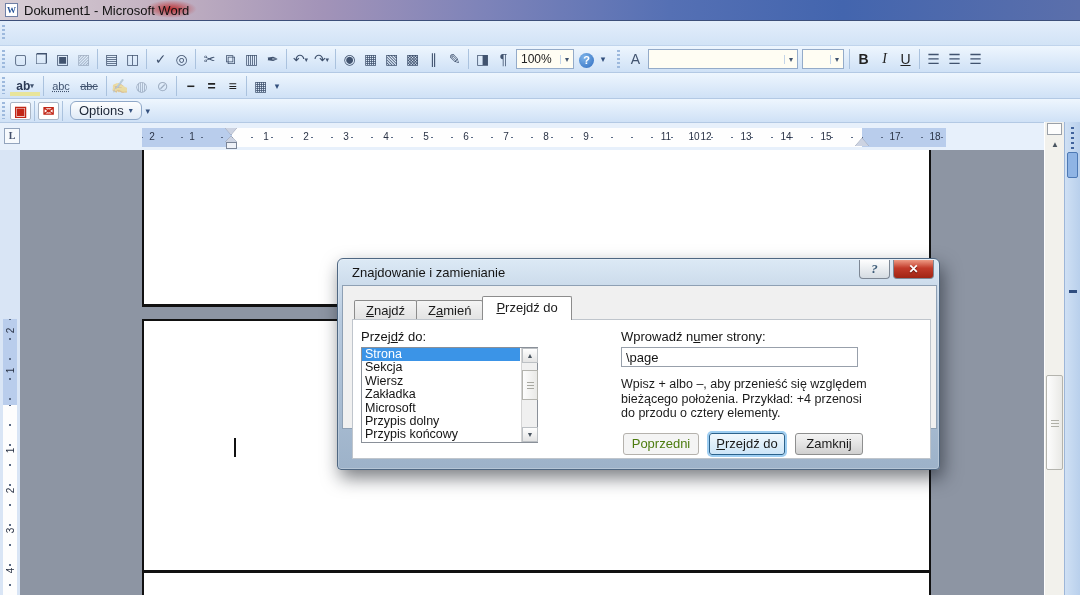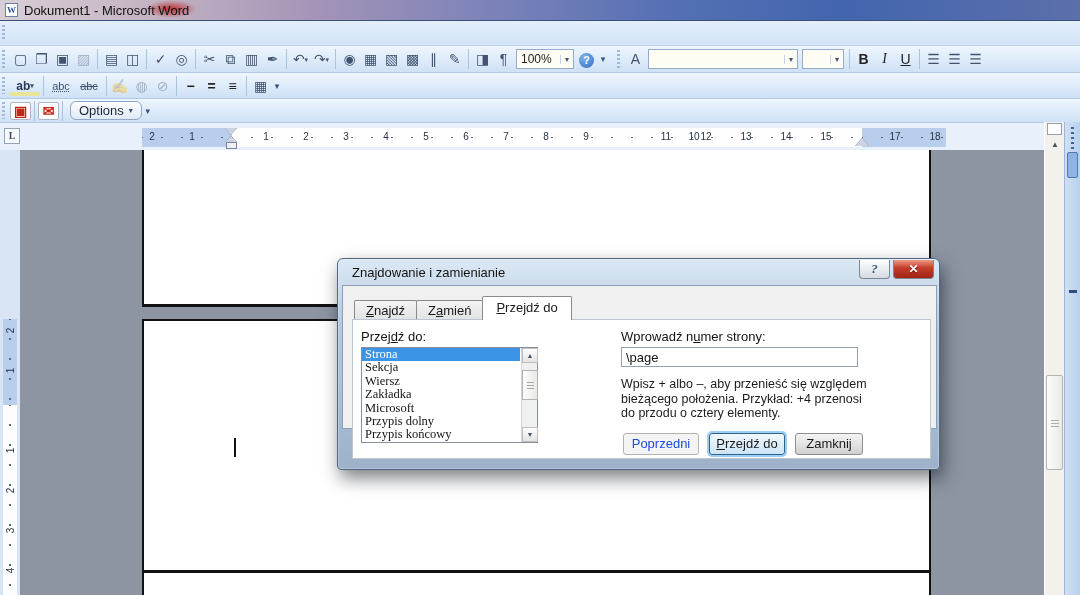--- a/index.html
+++ b/index.html
@@ -110,38 +110,38 @@
   .cap-close { left:555px; width:41px; background:linear-gradient(#ee9a84,#c23b2a 45%,#a02413); color:#fff; font:bold 12px/18px "Liberation Sans",sans-serif; text-shadow:0 1px 1px #5d0f06; }
   .dlg-client { position:absolute; left:4px; top:26px; width:595px; height:144px; background:#f0f0f0; border:1px solid #8ea0b4; }
   .tabs { position:absolute; left:11px; top:9px; display:flex; align-items:flex-end; height:25px; }
   .tab { height:20px; line-height:20px; padding:0 11px; background:linear-gradient(#f4f4f4,#e2e2e2);
     border:1px solid #8c8c8c; border-bottom:none; border-radius:2px 2px 0 0; margin-right:-1px; color:#1a1a1a; position:relative; }
   .tab.active { height:24px; line-height:22px; background:#fff; z-index:3; padding:0 13px; }
   .tab-panel { position:absolute; left:9px; top:33px; width:579px; height:140px; background:#fff; border:1px solid #bfc5cc; z-index:2; }
   .lbl { position:absolute; color:#141414; font-size:13px; }
   #goto-label { left:8px; top:9px; }
   #page-label { left:268px; top:9px; }
-  #goto-list { position:absolute; left:8px; top:27px; width:177px; height:96px; background:#fff; border:1px solid #8a9099;font-family:Liberation Serif, serif; }
+  #goto-list { position:absolute; left:8px; top:27px; width:177px; height:96px; background:#fff; border:1px solid #8a9099; }
   #goto-items { position:absolute; left:0; top:0; width:158px; }
   .litem { height:13.4px; line-height:13.4px; padding-left:3px; font-size:12.5px; color:#141414; white-space:nowrap; overflow:hidden; }
   .litem.sel { background:#3b94e7; color:#fff; }
   .lscroll { position:absolute; right:0; top:0; width:16px; height:94px; background:#f0f0f0; border-left:1px solid #d4d4d4; }
   .ls-btn { position:absolute; left:0; width:16px; height:15px; background:linear-gradient(#fefefe,#e4e4e4);
     border:1px solid #bcc0c4; text-align:center; font-size:7px; line-height:14px; color:#4a5560; }
   .ls-up { top:0; } .ls-dn { bottom:0; }
   .ls-thumb { position:absolute; left:0; top:22px; width:16px; height:30px; background:linear-gradient(90deg,#fdfdfd,#e9e9e6);
     border:1px solid #b4b4ae; }
   .ls-grip { position:absolute; left:4px; top:11px; width:7px; height:7px;
     background:repeating-linear-gradient(180deg,#a8a8a0 0 1px, transparent 1px 3px); }
   #page-input { position:absolute; left:268px; top:27px; width:237px; height:20px; border:1px solid #98a0ab;
     font:13px "Liberation Sans",sans-serif; padding-left:4px; color:#141414; background:#fff; }
   #help-text { position:absolute; left:268px; top:57px; width:254px; font-size:12.5px; line-height:14.5px; color:#1c1c1c; }
   .btn { position:absolute; top:113px; height:22px; text-align:center; line-height:20px; font-size:13px; color:#1a1a1a;
     background:linear-gradient(#f4f4f4,#e0e0e0 60%,#cfcfcf); border:1px solid #8e8f8f; border-radius:3px; }
-  .btn.disabled { background:#f4f4f4; border-color:#b5b2ad; color:#1d4ed8; }
+  .btn.disabled { background:#f4f4f4; border-color:#b5b2ad; color:#4d7c0f; }
   .btn.default { border:1px solid #2c628b; box-shadow:0 0 0 2px #9ecef2; background:linear-gradient(#f1f8fd,#cde5f7); }
   #btn-prev { left:270px; width:76px; }
   #btn-goto { left:356px; width:76px; }
   #btn-close { left:442px; width:68px; }
 </style>
 </head>
 <body>
 
 <div id="titlebar">
   <span class="red-blob"></span>

